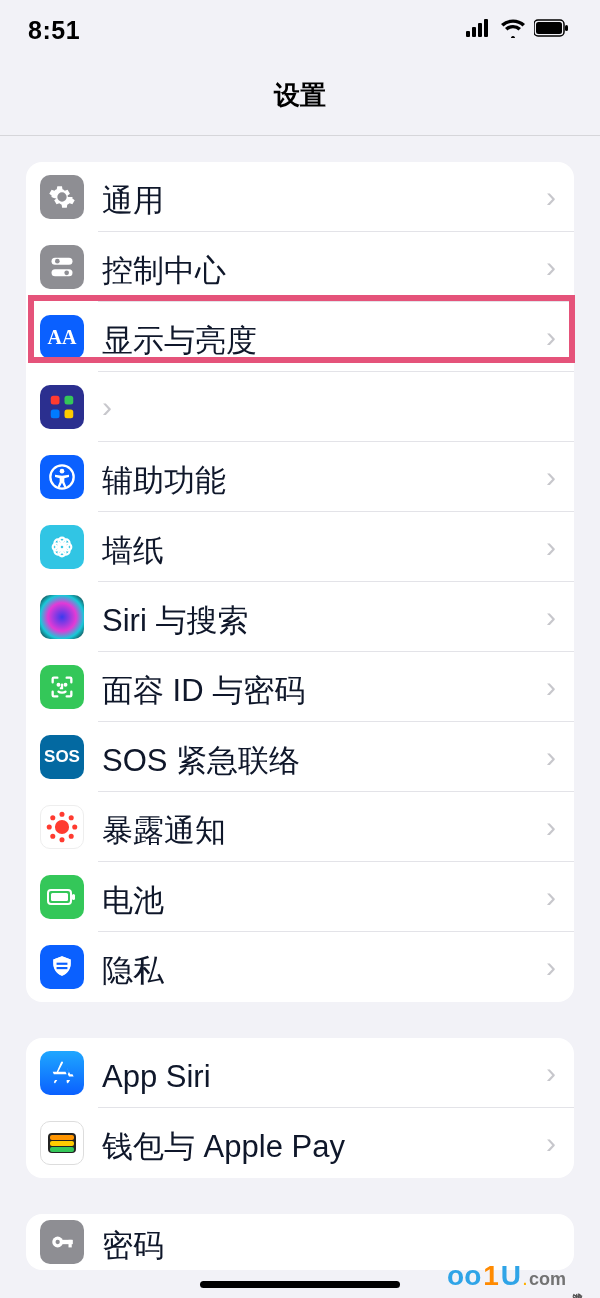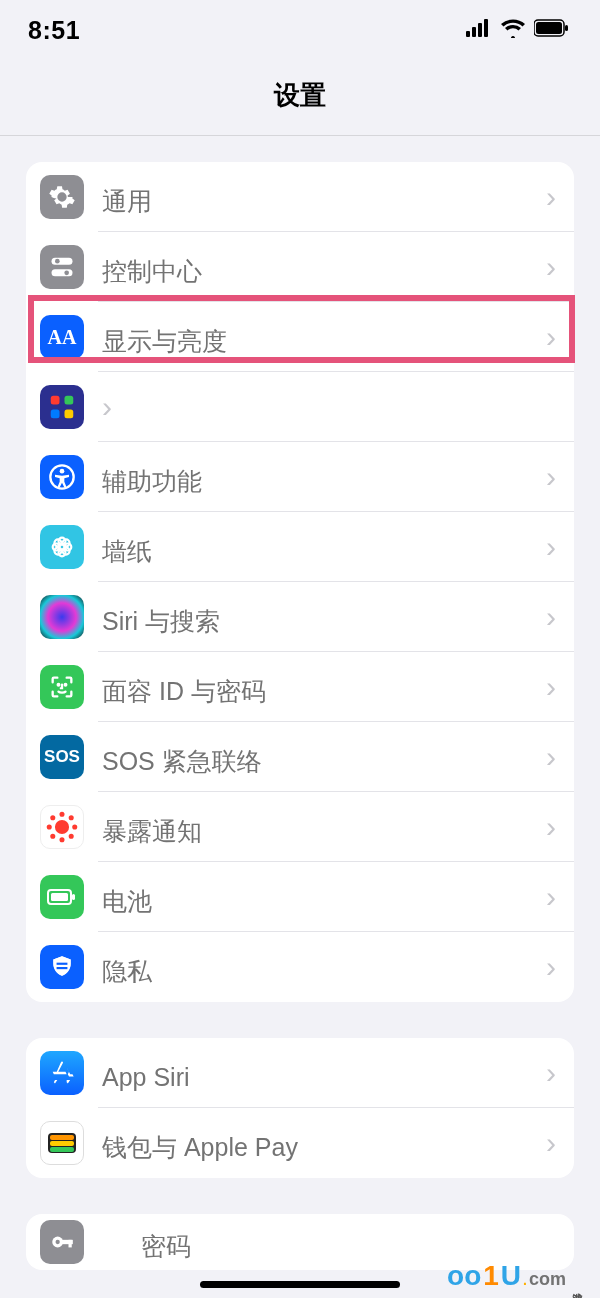--- a/index.html
+++ b/index.html
@@ -54,21 +54,21 @@
     border-radius: 10px;
     margin-right: 18px;
     flex: 0 0 44px;
     display: flex;
     align-items: center;
     justify-content: center;
     color: #fff;
     font-size: 22px;
     font-weight: 600;
   }
-  .row-label { flex: 1; font-size: 25px; color: #737373; margin-top: 8px; }
+  .row-label { flex: 1; font-size: 31px; color: #0f172a; margin-top: 8px; }
   .chevron {
     color: #c7c7cc;
     font-size: 30px;
     font-weight: 300;
   }
   .highlight-box {
     position: absolute;
     border: 6px solid #e5537a;
     top: 295px;
     left: 28px;
@@ -302,21 +302,21 @@
           <rect x="5" y="19" width="24" height="5" rx="2" fill="#34c759"></rect>
         </svg>
     </div>
     <div class="row-label">钱包与 Apple Pay</div>
     <div class="chevron">›</div>
 
   </div>
 </div>
 
 <div class="group" style="margin-top:36px;">
-  <div class="row" style="height:56px;gap:39px;">
+  <div class="row" style="height:56px;">
     <div class="row-icon" style="background:#8e8e93;">
       <svg width="26" height="26" viewBox="0 0 24 24" fill="#fff">
           <circle cx="8" cy="12" r="5"></circle>
           <circle cx="8" cy="12" r="2" fill="#8e8e93"></circle>
           <rect x="12" y="10" width="10" height="4"></rect>
           <rect x="18" y="10" width="3" height="7"></rect>
         </svg>
     </div>
     <div class="row-label">密码</div>
 

